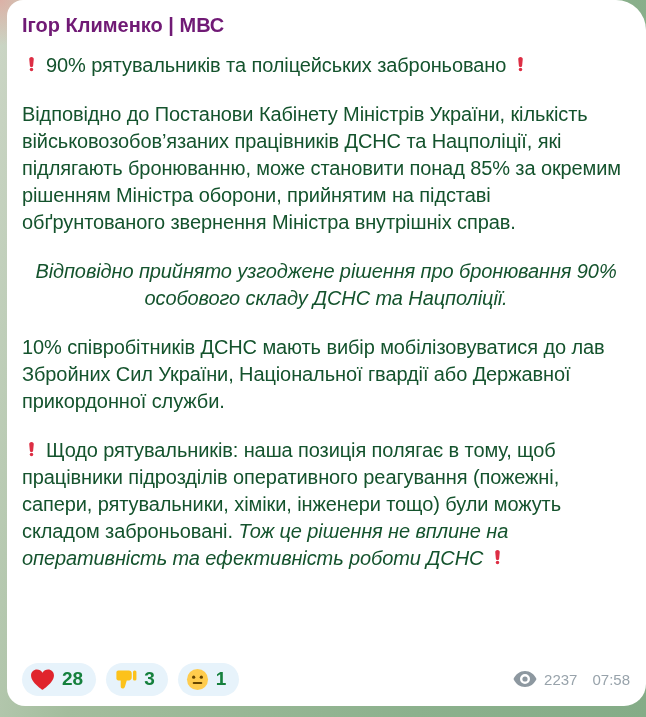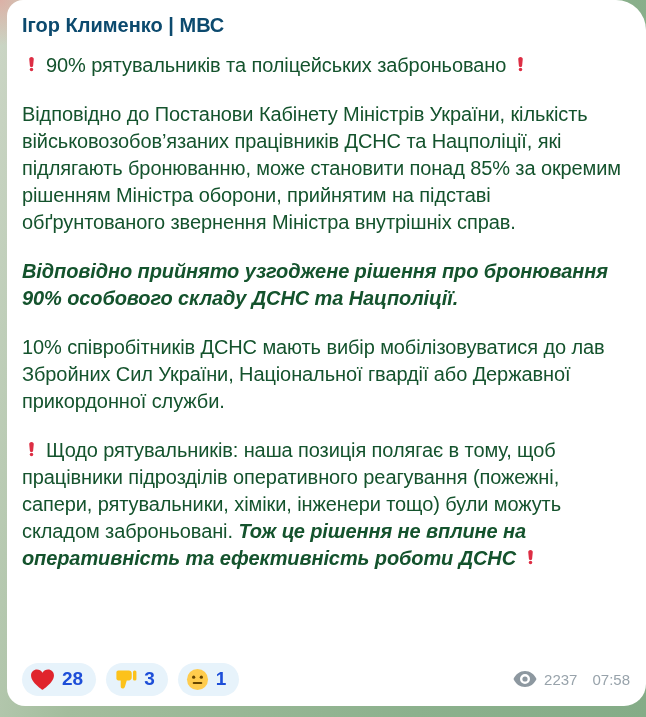--- a/index.html
+++ b/index.html
@@ -13,40 +13,40 @@
   .bubble{
     position:absolute;left:7px;top:0;right:0;bottom:11px;
     background:#ffffff;
     border-radius:16px 30px 22px 18px;
     box-sizing:border-box;
     padding:8px 16px 8px 15px;
     display:flex;flex-direction:column;
   }
   .content{flex:1;overflow:hidden;}
   .channel{
-    color:#0c4a6e;font-weight:bold;font-size:20px;line-height:26px;
+    color:#701a75;font-weight:bold;font-size:20px;line-height:26px;
     margin:4px 0 0 0;cursor:pointer;
   }
   .msg{color:#14532d;font-size:20px;line-height:27px;letter-spacing:-0.1px;}
   .para{margin:0 0 22px 0;}
   .headline{margin:14px 0 22px 0;}
-  .bold-italic{font-weight:bold;font-style:italic;}
+  .bold-italic{font-weight:normal;font-style:italic;text-align:center;}
   .last{margin-bottom:0;}
   .excl{display:inline-block;width:15px;height:20px;vertical-align:-2px;margin:0 7px;}
   .excl:first-child{margin-left:2px;}
   .footer{
     flex:none;height:38px;display:flex;align-items:center;
     justify-content:space-between;margin-top:4px;
   }
   .reactions{display:flex;align-items:center;gap:10px;}
   .pill{
     display:flex;align-items:center;gap:7px;
     background:#e7f3fb;border:none;border-radius:17px;
     height:33px;padding:0 13px 0 8px;cursor:pointer;
-    color:#1d4ed8;font-size:19px;font-weight:600;
+    color:#15803d;font-size:19px;font-weight:600;
     font-family:"Liberation Sans","DejaVu Sans",sans-serif;
   }
   .r-icon{display:flex;align-items:center;}
   .meta{display:flex;align-items:center;gap:15px;color:#98a3ab;font-size:15px;}
   .views{display:flex;align-items:center;gap:7px;}
 </style>
 </head>
 <body>
 
 <div class="bubble">

